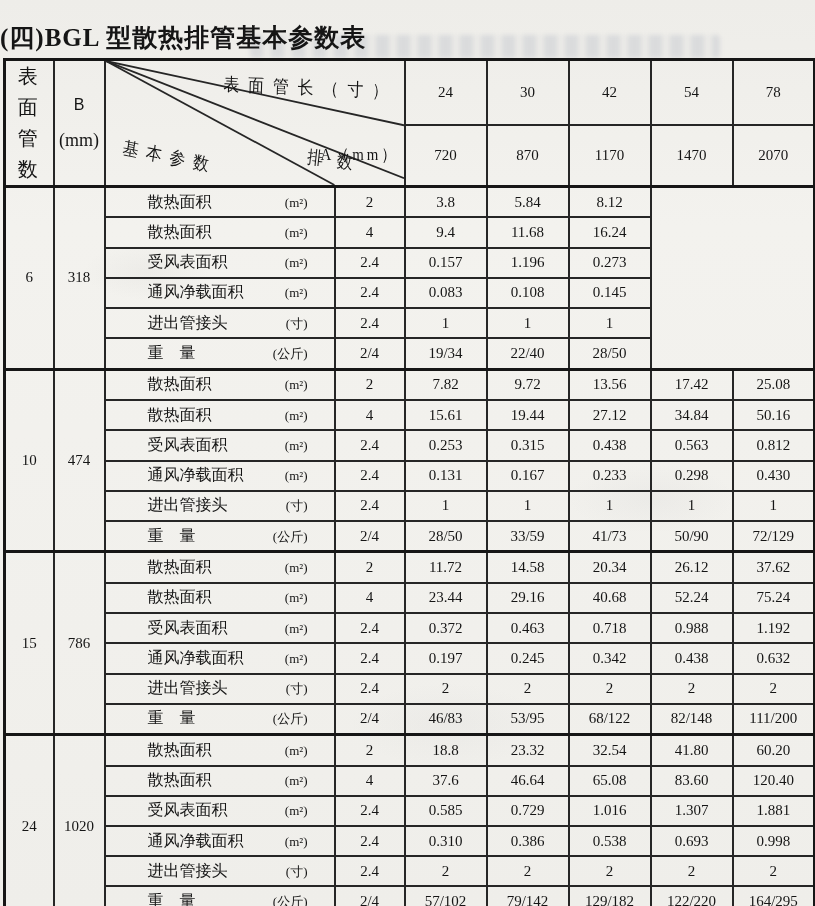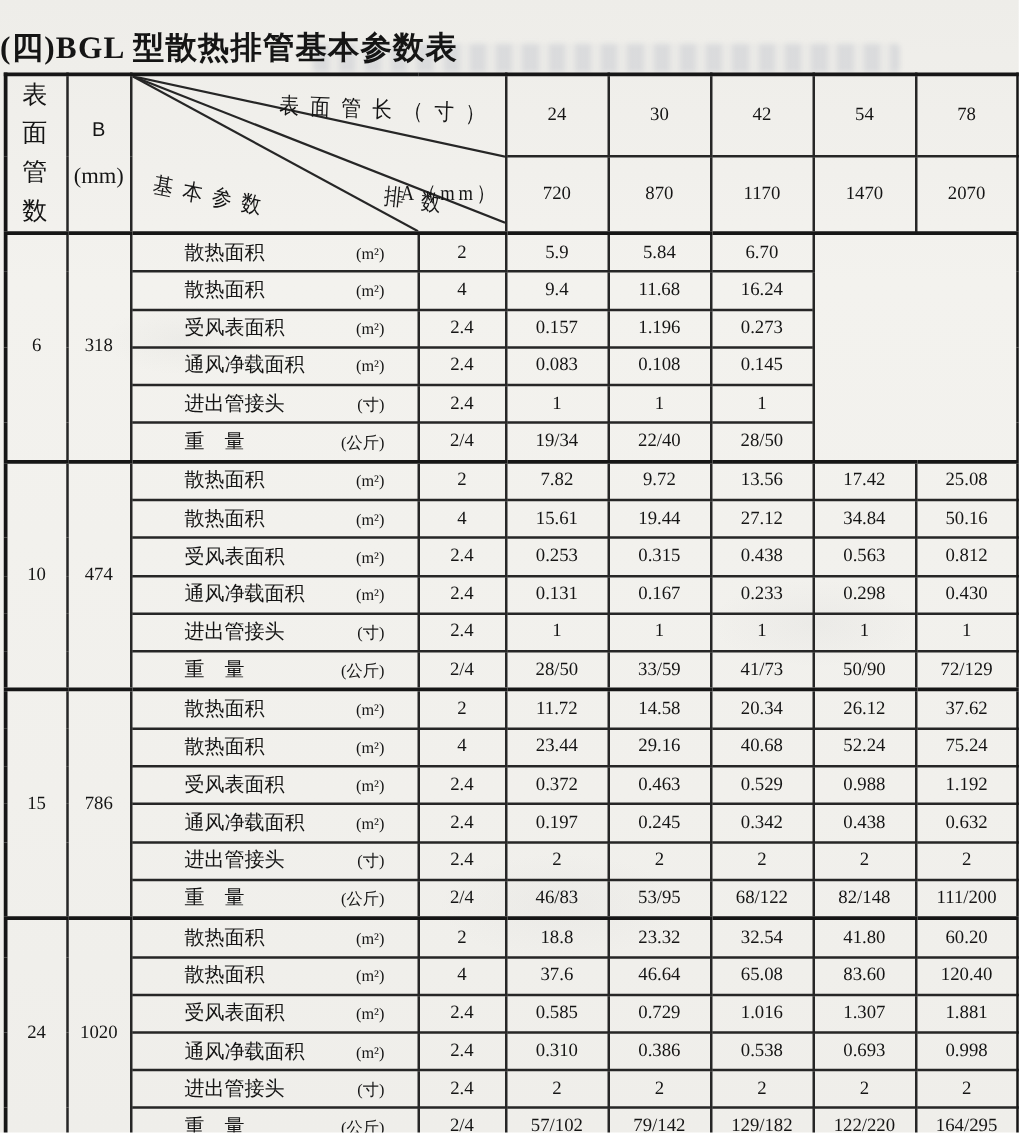--- a/index.html
+++ b/index.html
@@ -110,23 +110,23 @@
       <tr class="group-start">
         <td class="num" rowspan="6">6</td>
         <td class="num" rowspan="6">318</td>
         <td class="cjk">
           <div class="label-wrap">
             <span class="param-name">散热面积</span>
             <span class="param-unit num">(m²)</span>
           </div>
         </td>
         <td class="num">2</td>
-        <td class="num">5.9</td>
+        <td class="num">3.8</td>
         <td class="num">5.84</td>
-        <td class="num">6.70</td>
+        <td class="num">8.12</td>
         <td rowspan="6" colspan="2"></td>
       </tr>
       <tr>
         <td class="cjk">
           <div class="label-wrap">
             <span class="param-name">散热面积</span>
             <span class="param-unit num">(m²)</span>
           </div>
         </td>
         <td class="num">4</td>
@@ -301,21 +301,21 @@
       <tr>
         <td class="cjk">
           <div class="label-wrap">
             <span class="param-name">受风表面积</span>
             <span class="param-unit num">(m²)</span>
           </div>
         </td>
         <td class="num">2.4</td>
         <td class="num">0.372</td>
         <td class="num">0.463</td>
-        <td class="num">0.529</td>
+        <td class="num">0.718</td>
         <td class="num">0.988</td>
         <td class="num">1.192</td>
       </tr>
       <tr>
         <td class="cjk">
           <div class="label-wrap">
             <span class="param-name">通风净载面积</span>
             <span class="param-unit num">(m²)</span>
           </div>
         </td>

